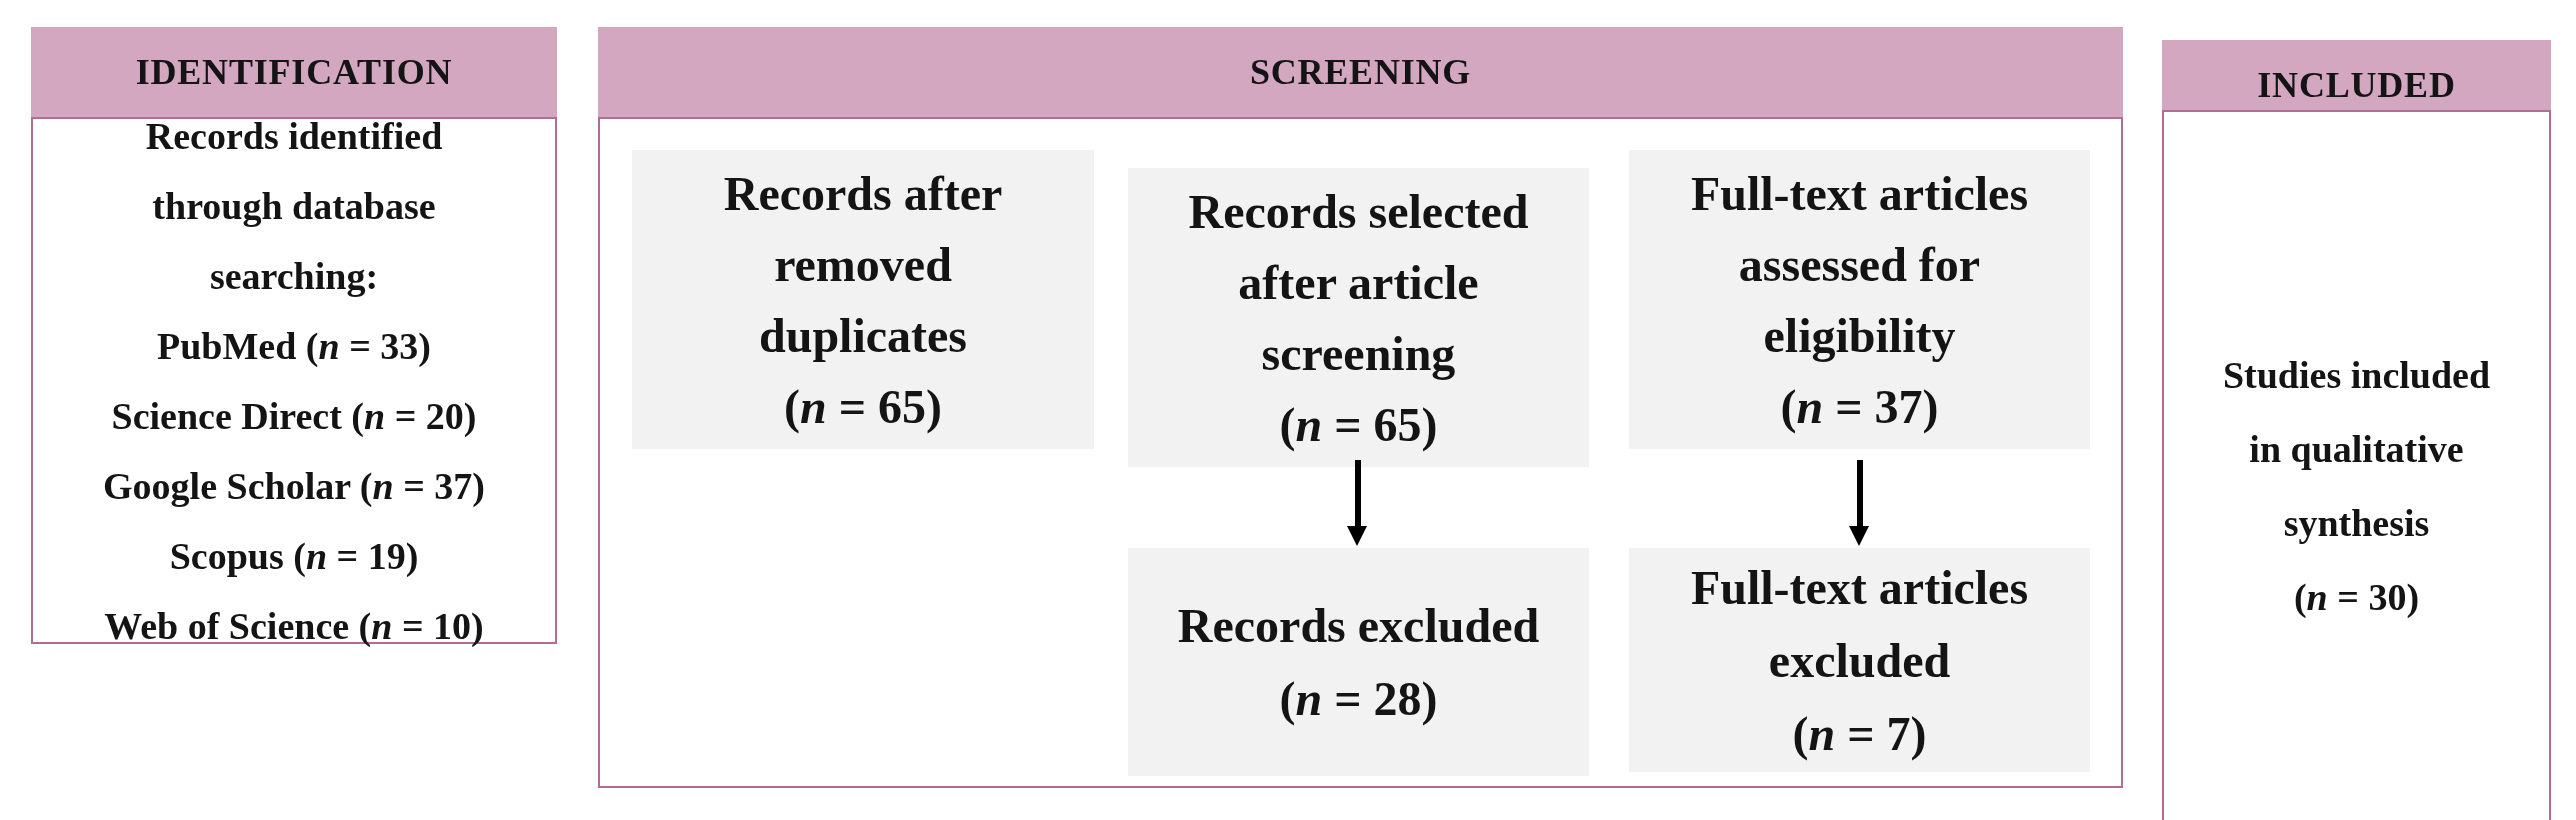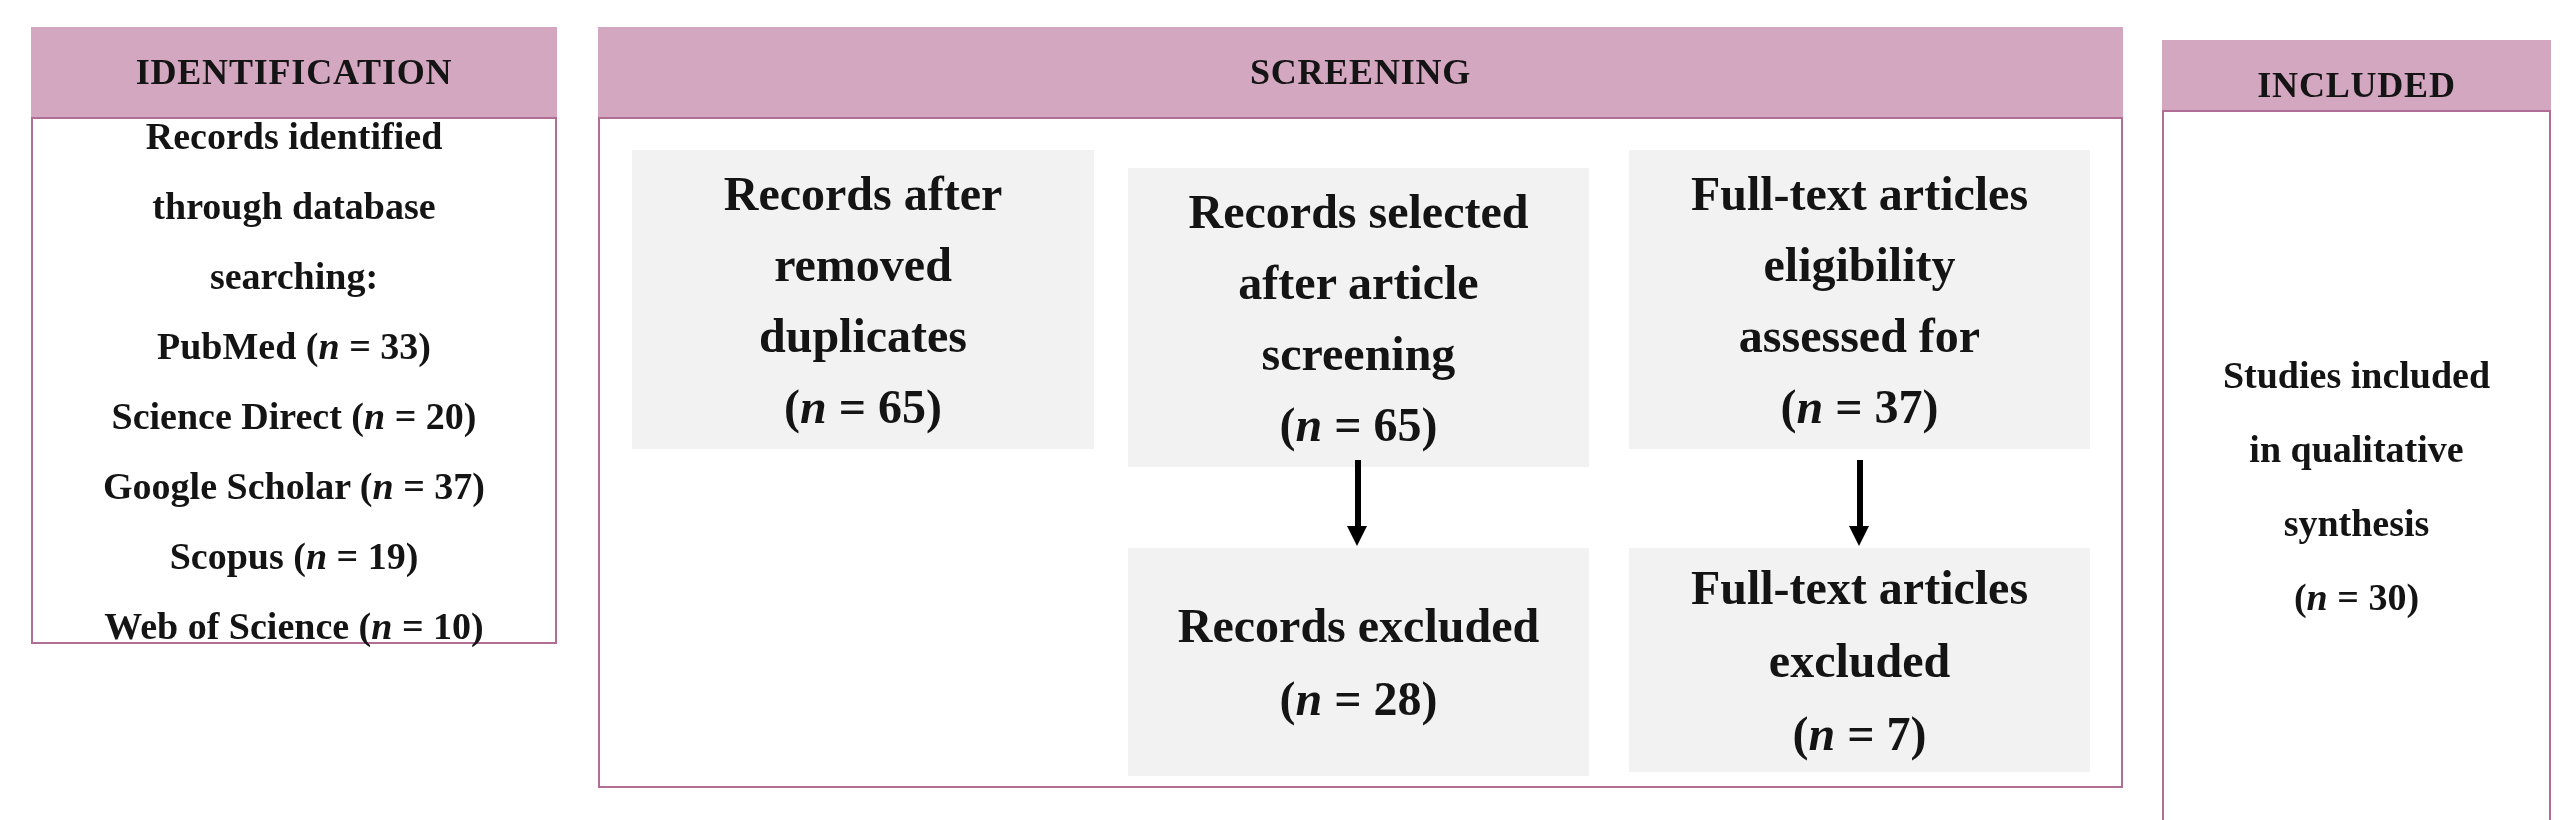--- a/index.html
+++ b/index.html
@@ -101,22 +101,22 @@
       <div class="tline">(<i class="nv">n</i> = 65)</div>
     </div>
   <div class="graybox" id="box-selected-screening">
       <div class="tline">Records selected</div>
       <div class="tline">after article</div>
       <div class="tline">screening</div>
       <div class="tline">(<i class="nv">n</i> = 65)</div>
     </div>
   <div class="graybox" id="box-fulltext-assessed">
       <div class="tline">Full-text articles</div>
+      <div class="tline">assessed for</div>
       <div class="tline">eligibility</div>
-      <div class="tline">assessed for</div>
       <div class="tline">(<i class="nv">n</i> = 37)</div>
     </div>
 
   <div class="arrow" id="arrow-records-excluded">
     <div class="stem"></div>
     <div class="head"></div>
   </div>
   <div class="arrow" id="arrow-fulltext-excluded">
     <div class="stem"></div>
     <div class="head"></div>

